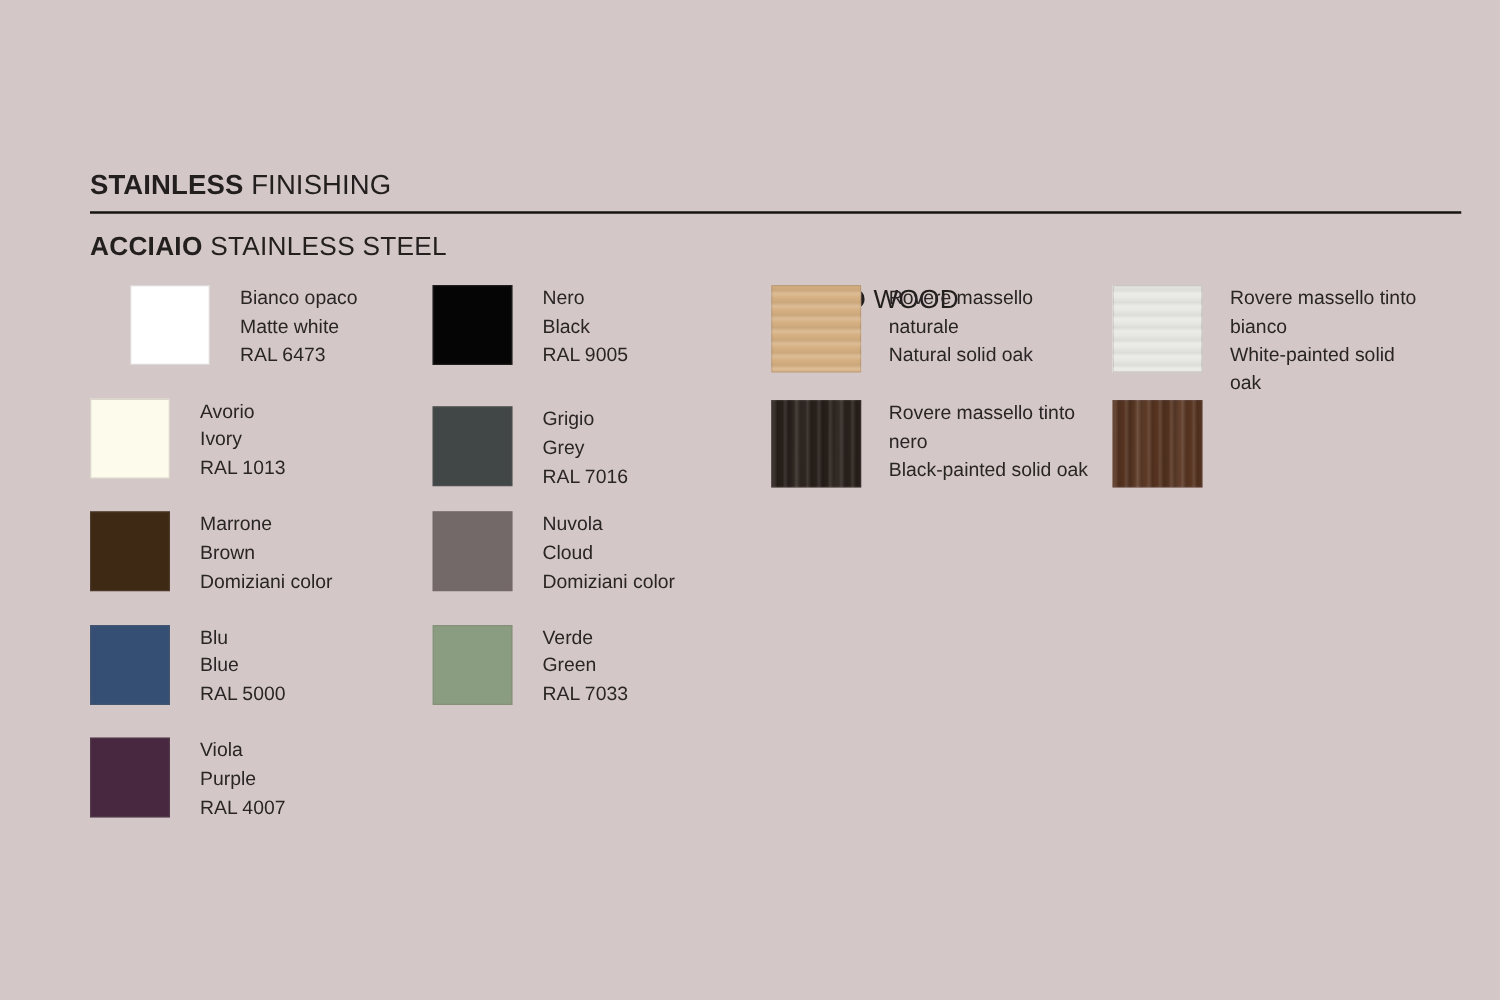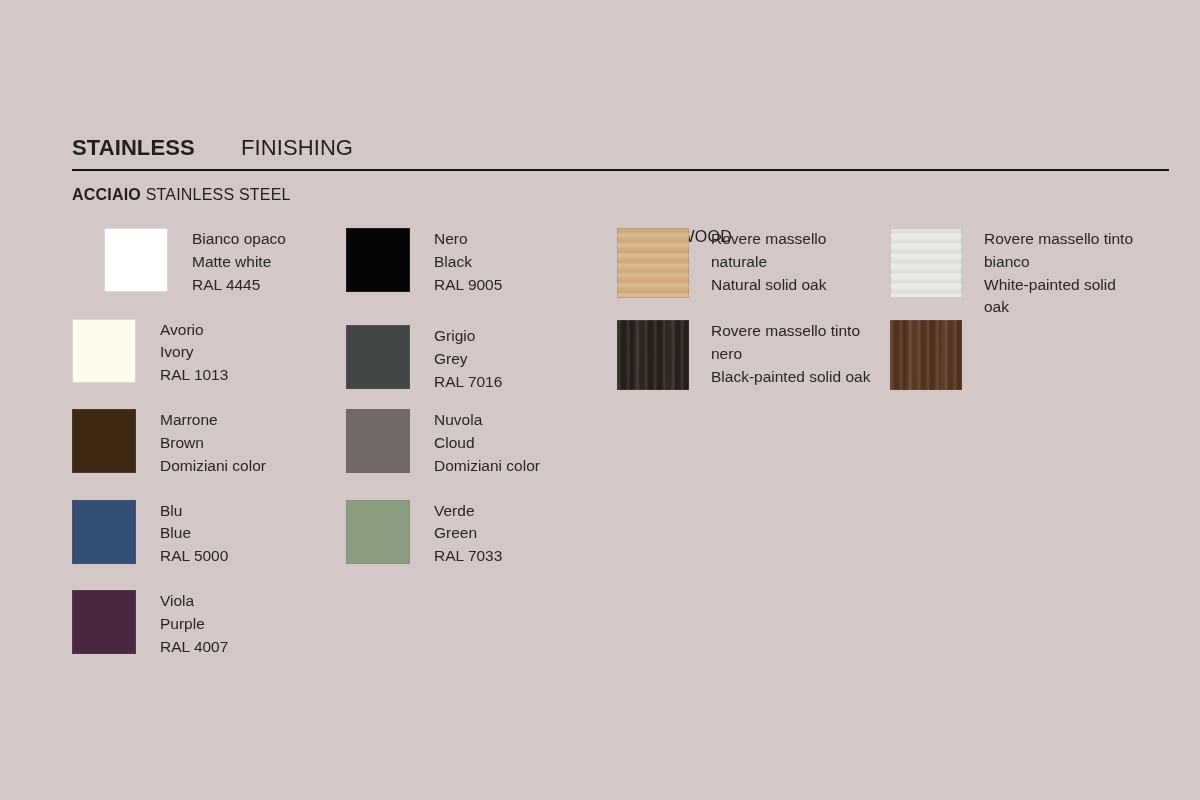--- a/index.html
+++ b/index.html
@@ -33,35 +33,34 @@
     font-size: 22px;
     letter-spacing: 0.1px;
     line-height: 1.1;
     white-space: nowrap;
   }
   .title .t-bold {
     font-weight: bold;
   }
   .title .t-light {
     font-weight: normal;
-    margin-left: 40px;
   }
   .rule {
     position: absolute;
     left: 72px;
     top: 169px;
     width: 1097px;
     height: 2px;
     background: #171414;
   }
 
   
   .section-head {
     position: absolute;
-    font-size: 16px;
+    font-size: 21px;
     letter-spacing: 0.2px;
     white-space: nowrap;
   }
   .section-head .h-bold { font-weight: bold; }
   .section-head .h-light { font-weight: normal; }
   #head-steel { left: 72px; top: 186px; }
   #head-wood  { left: 617px; top: 186px; margin-top: 42px; }
 
   
   .grid {
@@ -146,21 +145,21 @@
   <div class="section-head" id="head-wood">
     <span class="h-bold">LEGNO</span><span> </span><span class="h-light">WOOD</span>
   </div>
 
   <div class="grid" id="grid-steel" style="height: 452.5px;">
       <div class="item steel" style="left: 0px; top: 0px; padding-left: 32px;">
         <div class="swatch bordered" style="background: rgb(255, 255, 255);"></div>
         <div class="labels">
           <span class="ln">Bianco opaco</span>
           <span class="ln">Matte white</span>
-          <span class="ln">RAL 4445</span>
+          <span class="ln">RAL 6473</span>
         </div>
       </div>
       <div class="item steel" style="left: 274px; top: 0px;">
         <div class="swatch bordered" style="background: rgb(5, 5, 5);"></div>
         <div class="labels">
           <span class="ln">Nero</span>
           <span class="ln">Black</span>
           <span class="ln">RAL 9005</span>
         </div>
       </div>

